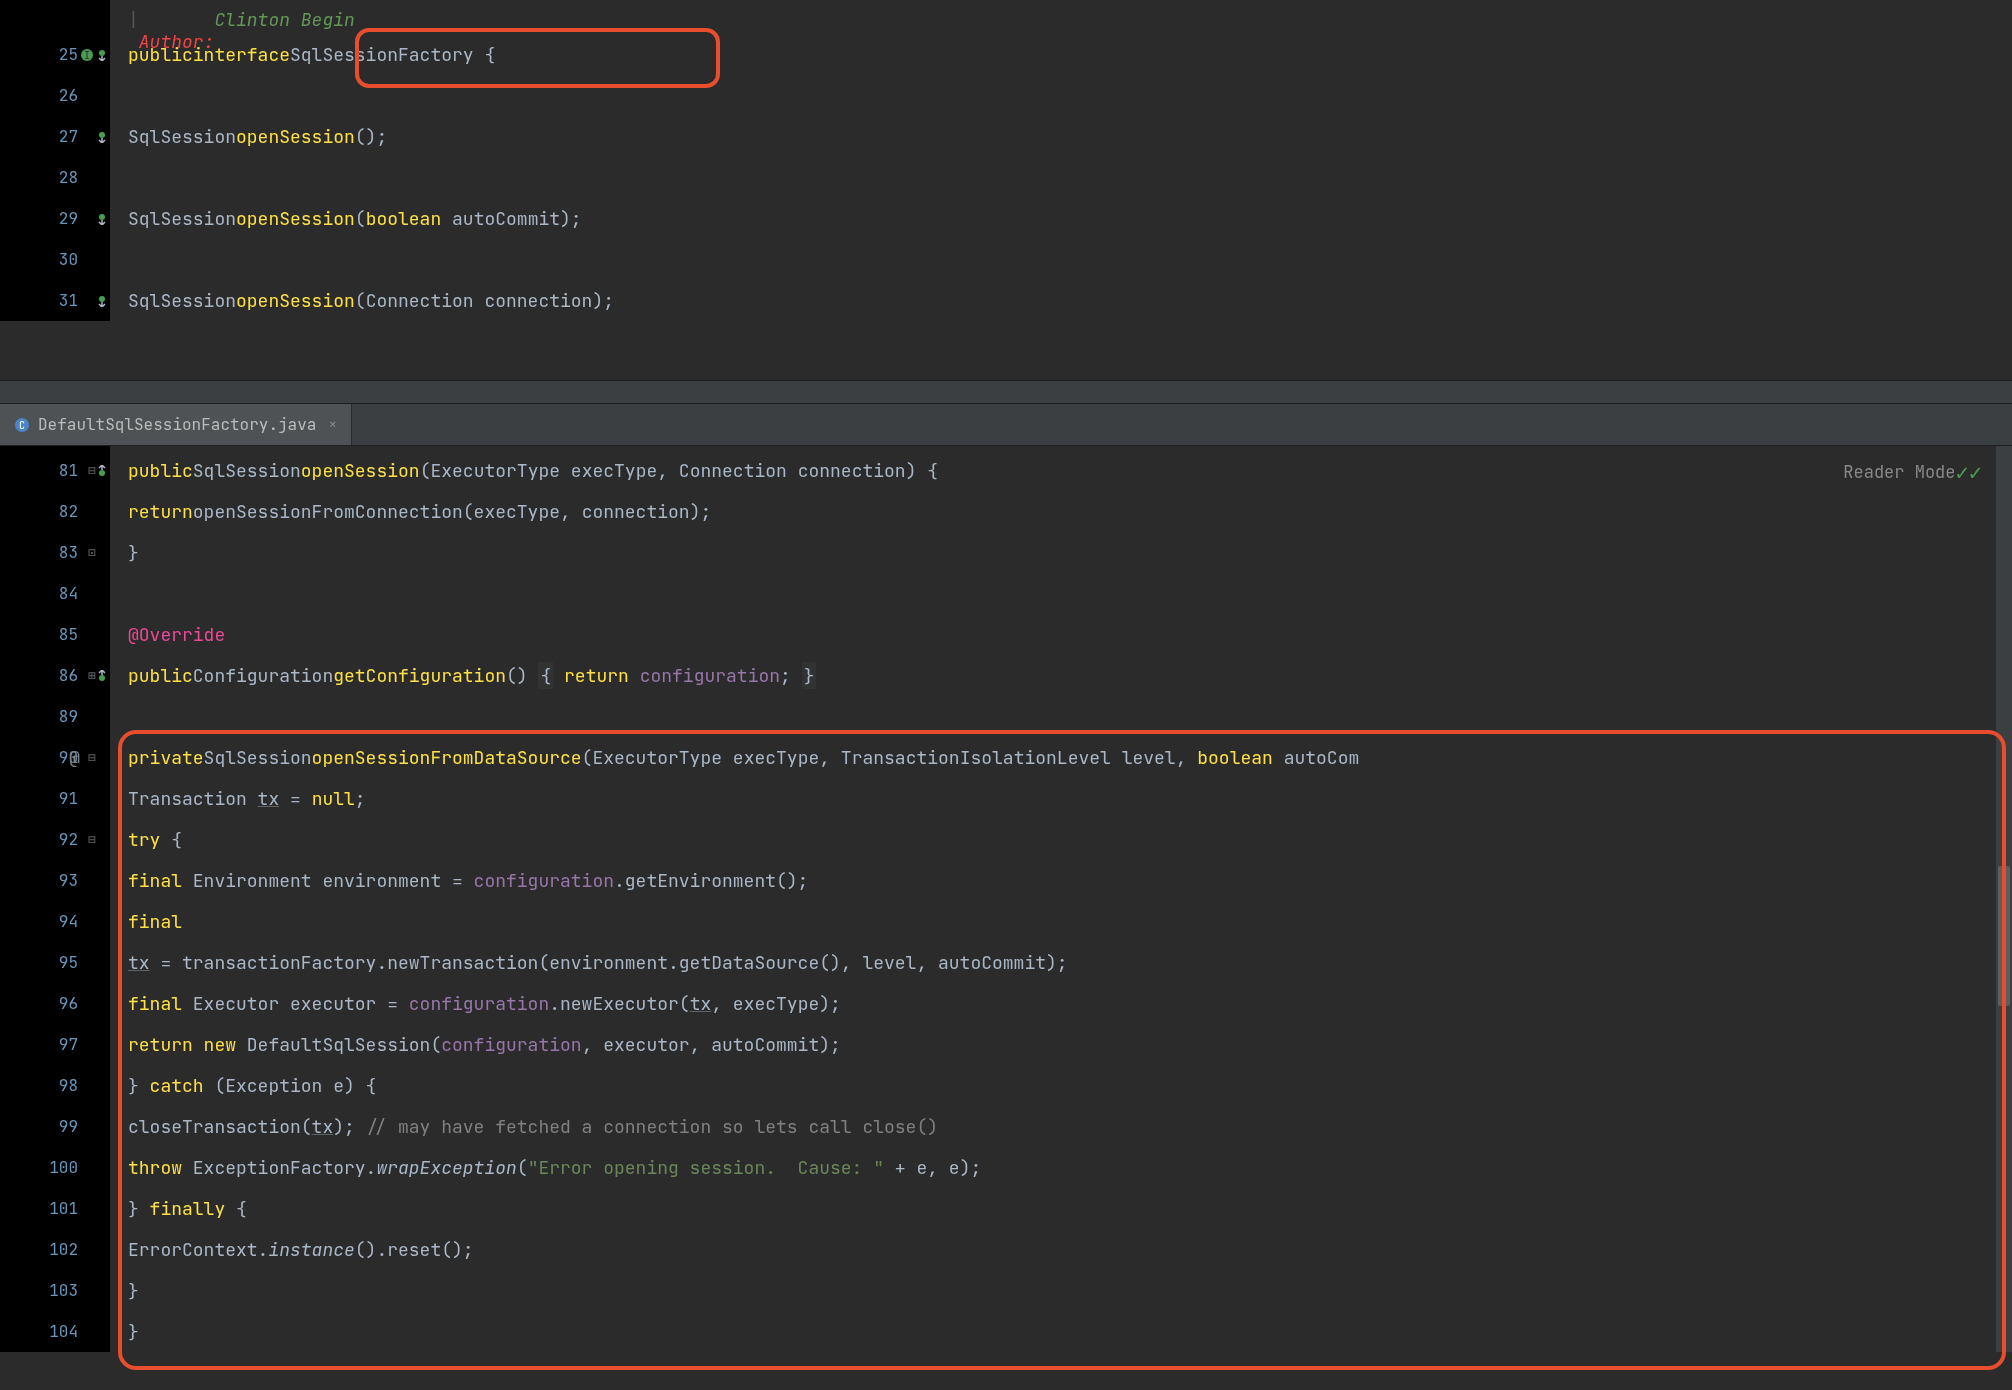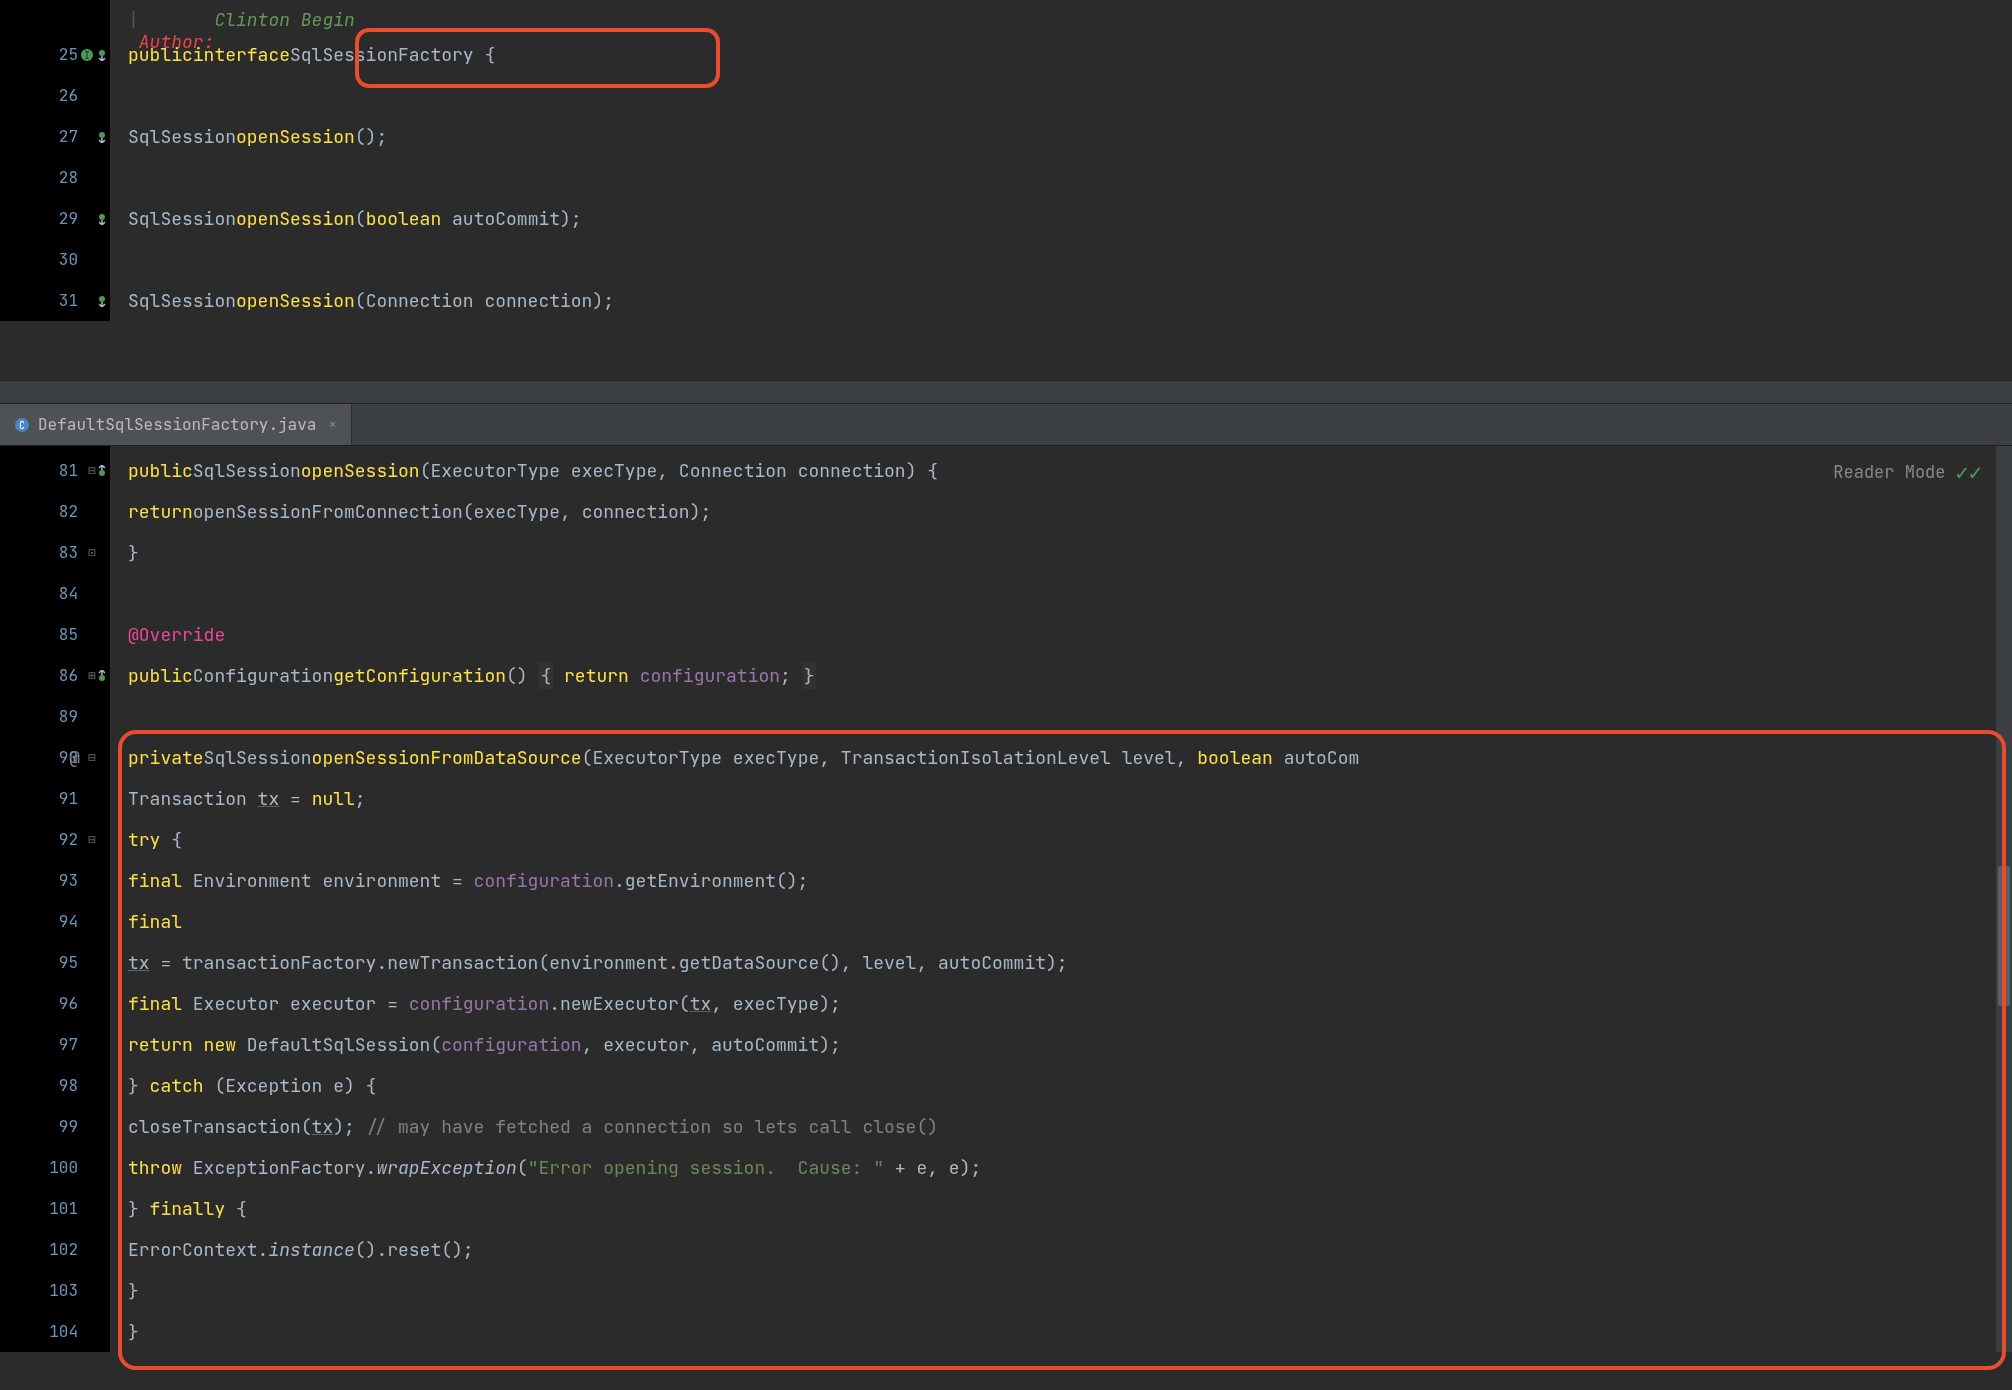--- a/index.html
+++ b/index.html
@@ -83,21 +83,21 @@
     border-radius: 18px;
     left: 118px; top: 730px;
     width: 1888px; height: 640px;
     pointer-events: none;
   }
   .reader-mode {
     position: absolute;
     right: 30px; top: 10px;
     color: #888;
     font-size: 17px;
-    display:flex; gap:10px; align-items:center;
+    display:flex; gap:0; align-items:center;
   }
   .reader-mode .check { color: #499c54; font-size:22px; }
   .divider { height: 24px; background: #3c3f41; border-top:1px solid #1e1f22; border-bottom:1px solid #1e1f22;}
   .fold-marker { position:absolute; right:14px; color:#606366; font-size:13px;}
   .scrollbar-track { position:absolute; right:0; top:0; width:16px; height:100%; background:#3c3f41;}
   .scrollbar-thumb { position:absolute; right:2px; width:12px; background:#5c5f61; border-radius:2px;}
 </style>
 </head>
 <body>
 

